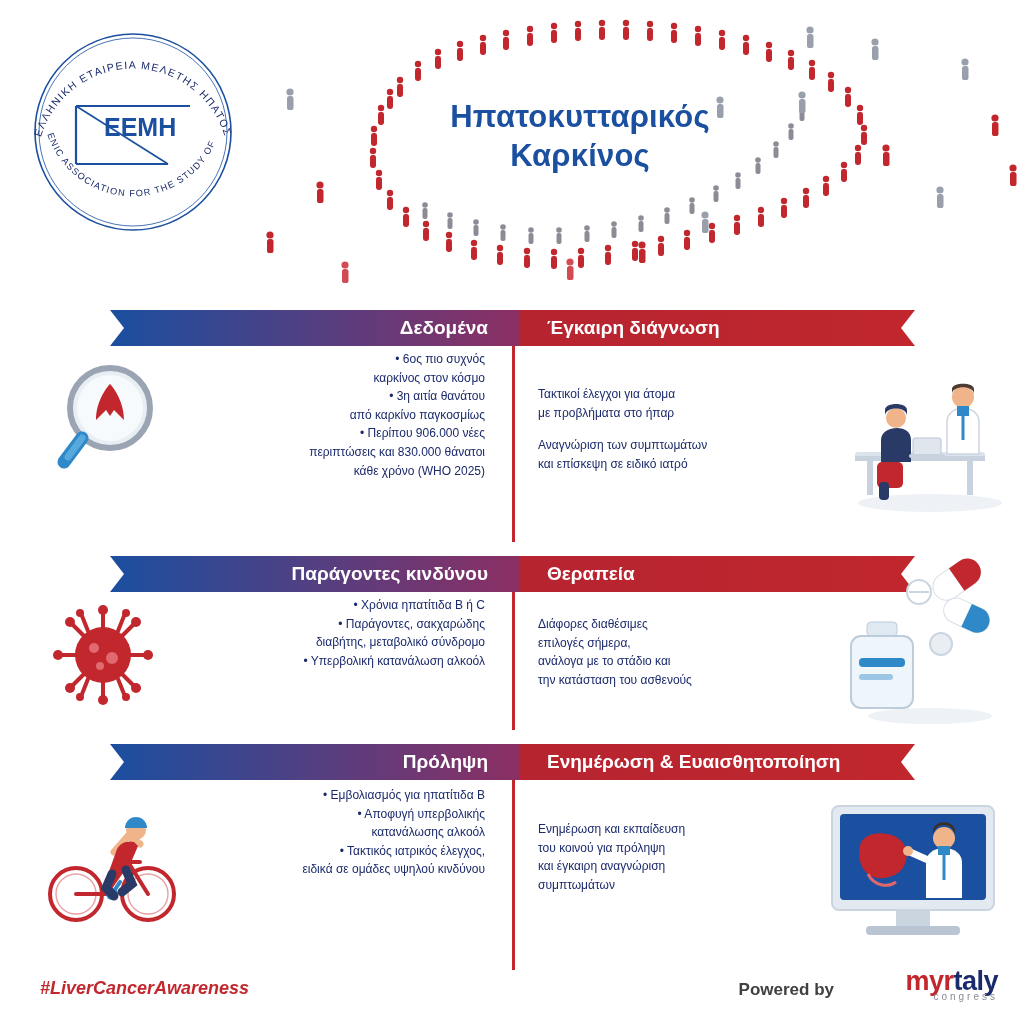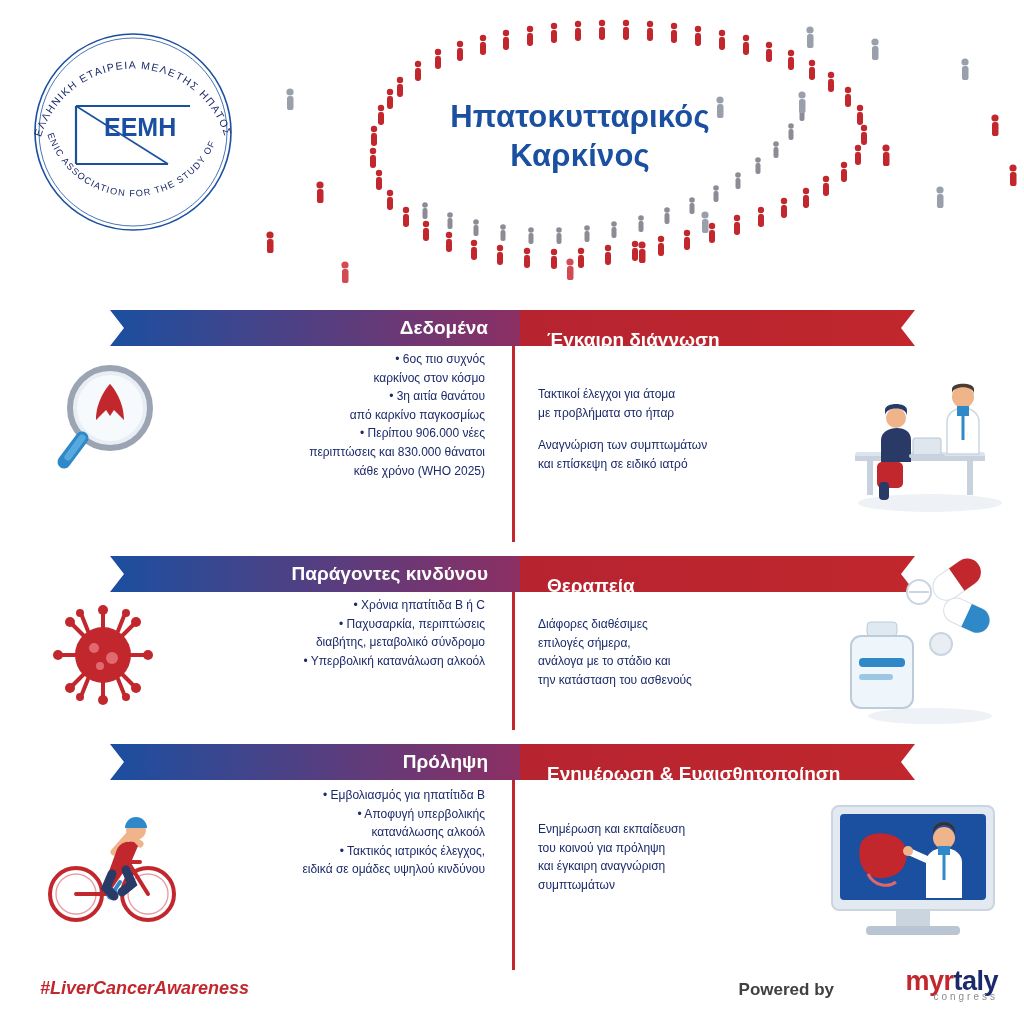--- a/index.html
+++ b/index.html
@@ -27,21 +27,21 @@
   .crowd{position:absolute;left:0;top:0;width:774px;height:300px;}
 
   
   .banner{position:absolute;height:36px;left:110px;width:805px;}
   .banner .shape{position:absolute;inset:0;}
   .banner .lbl{
     position:absolute;top:0;height:31px;line-height:36px;
     font-size:19px;font-weight:bold;color:#ffffff;
   }
   .banner .lbl.left{left:0;width:400px;text-align:right;padding-right:22px;box-sizing:border-box;}
-  .banner .lbl.right{left:425px;width:380px;text-align:left;padding-left:12px;box-sizing:border-box;margin-top:12px;}
+  .banner .lbl.right{left:425px;width:380px;text-align:left;padding-left:12px;box-sizing:border-box;}
 
   
   .divider{position:absolute;left:512px;width:3px;background:#c1272d;}
   .col-text{
     position:absolute;font-size:12px;line-height:1.55;color:#1b2a6b;
   }
   .col-left{width:310px;text-align:right;left:175px;}
   .col-right{width:320px;text-align:left;left:538px;}
   .col-text div{margin:0;}
   .gap{height:14px;}
@@ -415,21 +415,21 @@
       </g>
       <circle cx="55" cy="55" r="28" fill="#c1272d"></circle>
       <circle cx="46" cy="48" r="5" fill="#e06a70"></circle>
       <circle cx="64" cy="58" r="6" fill="#e06a70"></circle>
       <circle cx="52" cy="66" r="4" fill="#e06a70"></circle>
     </svg>
   </div>
 
   <div class="col-text col-left" style="top:596px">
     <div>• Χρόνια ηπατίτιδα Β ή C</div>
-    <div>• Παχυσαρκία, περιπτώσεις</div>
+    <div>• Παράγοντες, σακχαρώδης</div>
     <div>διαβήτης, μεταβολικό σύνδρομο</div>
     <div>• Υπερβολική κατανάλωση αλκοόλ</div>
   </div>
 
   <div class="col-text col-right" style="top:615px">
     <div>Διάφορες διαθέσιμες</div>
     <div>επιλογές σήμερα,</div>
     <div>ανάλογα με το στάδιο και</div>
     <div>την κατάσταση του ασθενούς</div>
   </div>

